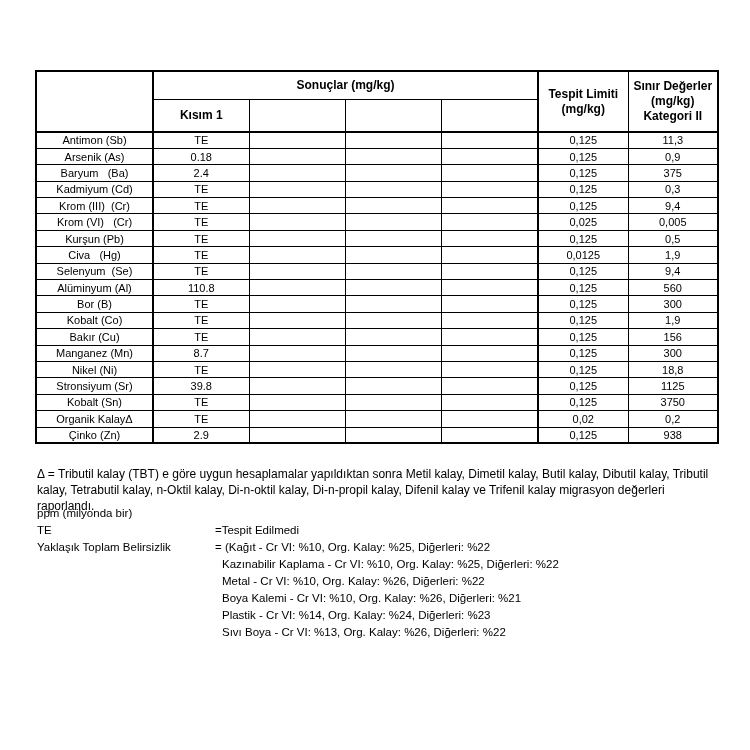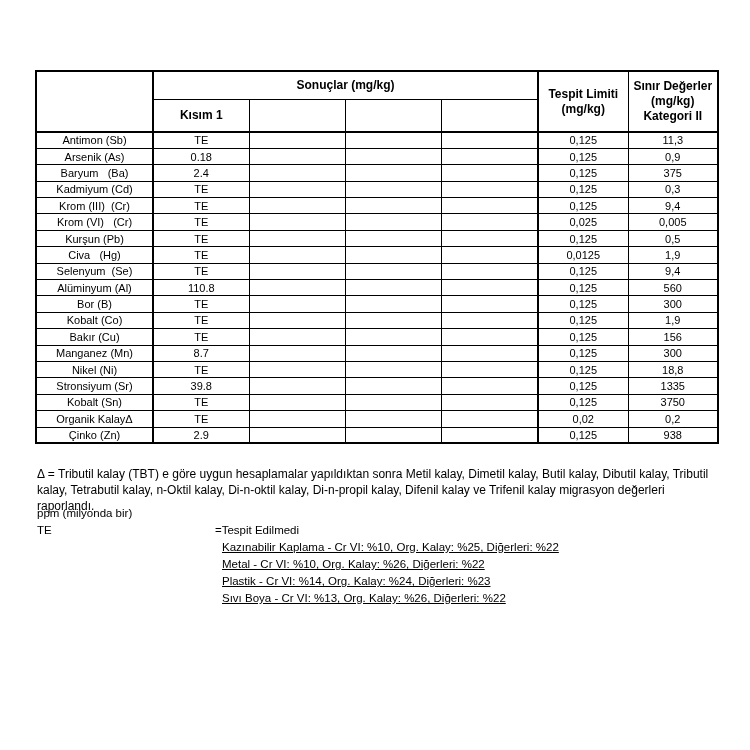--- a/index.html
+++ b/index.html
@@ -43,21 +43,21 @@
     position: absolute; left: 37px; top: 466px; width: 682px;
     font-size: 12px; line-height: 16px;
   }
 
   
   .defs { position: absolute; left: 37px; top: 505px; width: 690px; font-size: 11.5px; }
   .def-row { display: flex; line-height: 17px; }
   .def-term { width: 178px; flex: 0 0 178px; }
   .def-value { flex: 1; }
   .unc-lines { margin-left: 185px; line-height: 17px; }
-  .unc-line { white-space: nowrap; text-decoration: underline; }
+  .unc-line { white-space: nowrap; }
 </style>
 </head>
 <body>
 
 <div class="page">
 
   <table class="results">
     <colgroup>
       <col style="width:117px">
       <col style="width:96px">
@@ -232,21 +232,21 @@
       <td class="c-lim">18,8</td>
     </tr>
 
     <tr>
       <td class="c-label sep-right">Stronsiyum (Sr)</td>
       <td class="c-res">39.8</td>
       <td class="c-res"></td>
       <td class="c-res"></td>
       <td class="c-res sep-right"></td>
       <td class="c-lim">0,125</td>
-      <td class="c-lim">1335</td>
+      <td class="c-lim">1125</td>
     </tr>
 
     <tr>
       <td class="c-label sep-right">Kobalt (Sn)</td>
       <td class="c-res">TE</td>
       <td class="c-res"></td>
       <td class="c-res"></td>
       <td class="c-res sep-right"></td>
       <td class="c-lim">0,125</td>
       <td class="c-lim">3750</td>
@@ -277,21 +277,26 @@
   <div class="footnote">Δ = Tributil kalay (TBT) e göre uygun hesaplamalar yapıldıktan sonra Metil kalay, Dimetil kalay, Butil kalay, Dibutil kalay, Tributil kalay, Tetrabutil kalay, n-Oktil kalay, Di-n-oktil kalay, Di-n-propil kalay, Difenil kalay ve Trifenil kalay migrasyon değerleri raporlandı.</div>
 
   <div class="defs">
     <div class="def-row">
       <span class="def-term">ppm (milyonda bir)</span>
     </div>
     <div class="def-row">
       <span class="def-term">TE</span>
       <span class="def-value">=Tespit Edilmedi</span>
     </div>
+    <div class="def-row">
+      <span class="def-term">Yaklaşık Toplam Belirsizlik</span>
+      <span class="def-value">= (Kağıt - Cr VI: %10, Org. Kalay: %25, Diğerleri: %22</span>
+    </div>
     <div class="unc-lines" id="unc-lines">
         <div class="unc-line">Kazınabilir Kaplama - Cr VI: %10, Org. Kalay: %25, Diğerleri: %22</div>
         <div class="unc-line">Metal - Cr VI: %10, Org. Kalay: %26, Diğerleri: %22</div>
+        <div class="unc-line">Boya Kalemi - Cr VI: %10, Org. Kalay: %26, Diğerleri: %21</div>
         <div class="unc-line">Plastik - Cr VI: %14, Org. Kalay: %24, Diğerleri: %23</div>
         <div class="unc-line">Sıvı Boya - Cr VI: %13, Org. Kalay: %26, Diğerleri: %22</div>
       </div>
   </div>
 
 </div>
 
 </body></html>

